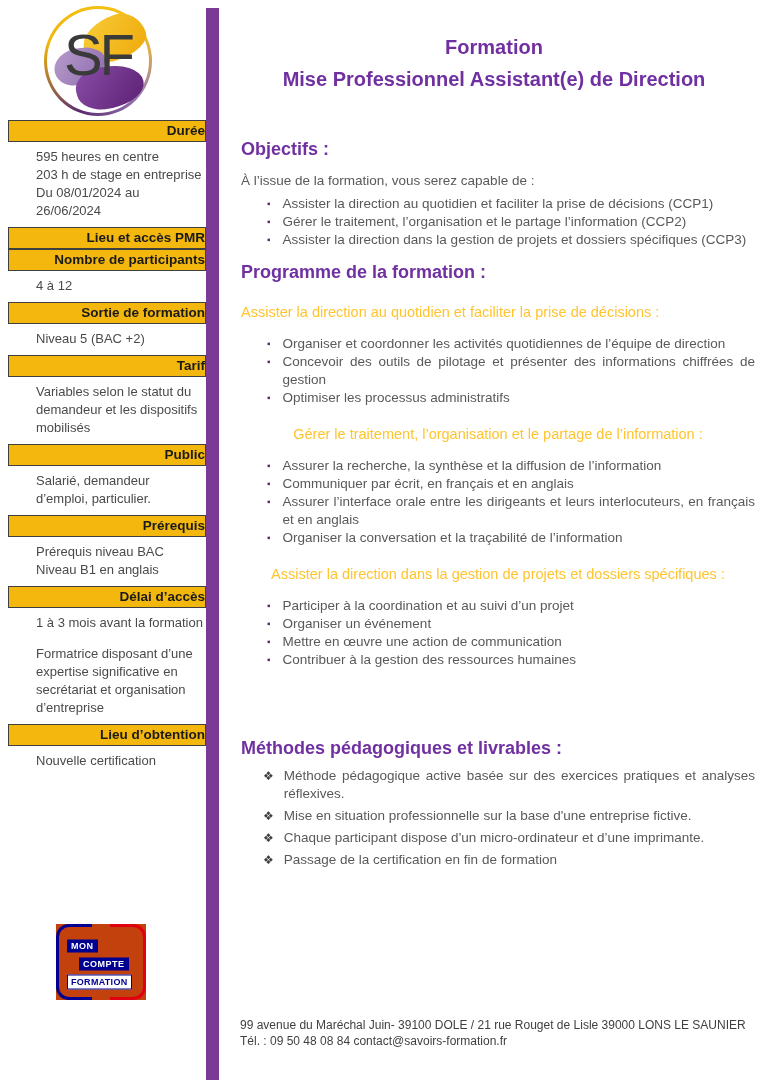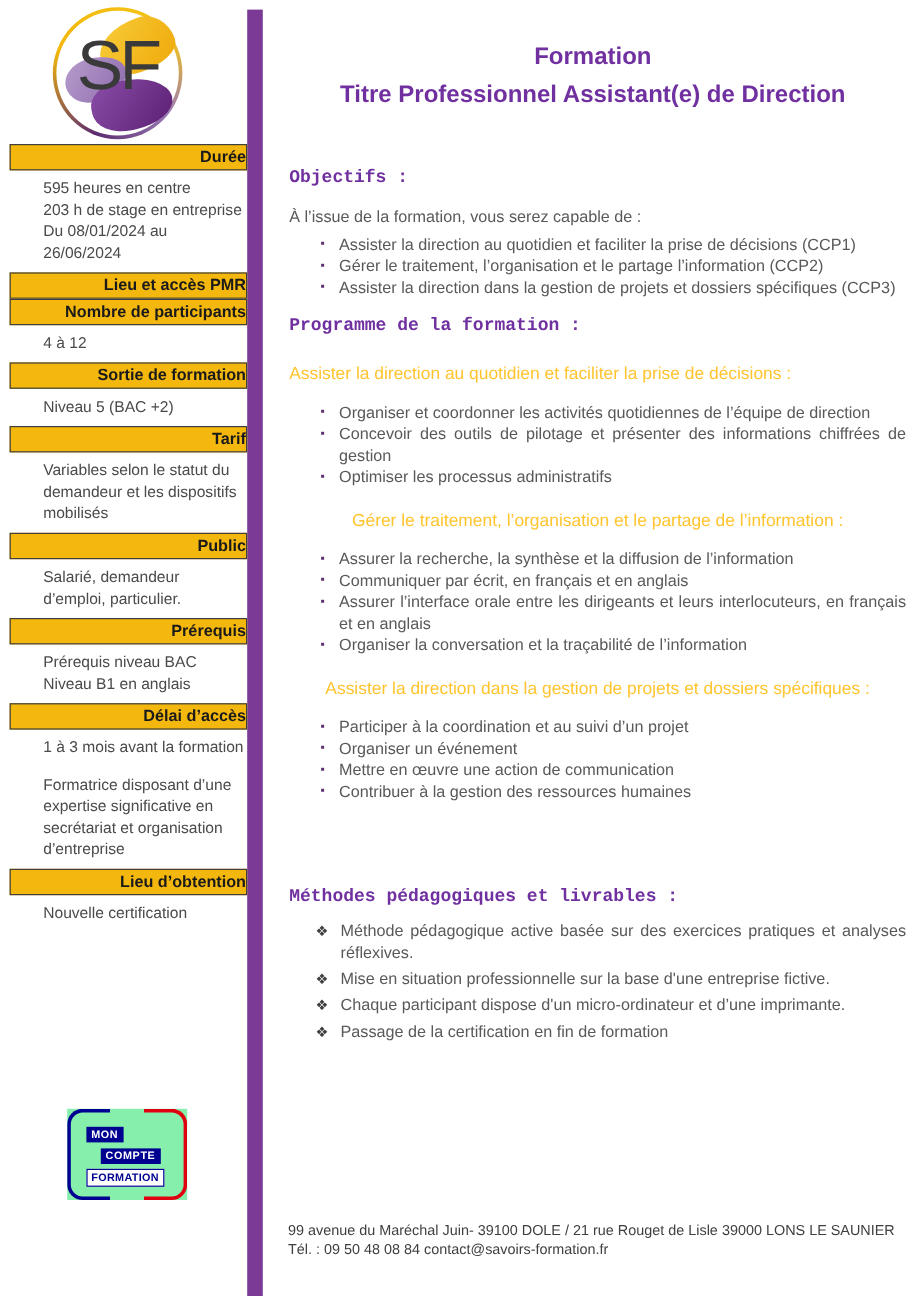--- a/index.html
+++ b/index.html
@@ -78,39 +78,39 @@
     font-size: 13px;
     color: #4a4a4a;
     line-height: 18px;
   }
 
   
   .main {
     position: absolute; left: 241px; top: 140px; width: 514px;
     font-size: 13.5px; line-height: 18px; color: #595959;
   }
-  h2.purple { color: #7030A0; font-size: 15px; font-weight: bold; font-family: Liberation Mono, monospace; }
+  h2.purple { color: #7030A0; font-size: 18px; font-weight: bold; }
   h3.orange { color: #FFC42E; font-size: 14.5px; font-weight: 400; }
   .intro { margin-top: 14px; }
   ul.blist { list-style: none; margin-top: 5px; }
   ul.blist li { display: flex; gap: 12px; padding-left: 26px; text-align: justify; }
   ul.blist .blt { color: #5B2C6F; font-size: 10px; line-height: 18px; flex: 0 0 auto; }
   ul.dlist { list-style: none; margin-top: 10px; }
   ul.dlist li { display: flex; gap: 10px; padding-left: 22px; text-align: justify; margin-bottom: 4px; }
   ul.dlist .blt { color: #3f3f3f; font-size: 12px; line-height: 18px; flex: 0 0 auto; }
 
   .mt-prog { margin-top: 14px; }
   .mt-h3a  { margin-top: 22px; margin-bottom: 14px; }
   .mt-h3b  { margin-top: 18px; margin-bottom: 14px; text-align: center; }
   .mt-meth { margin-top: 70px; }
 
   
   .mcf {
-    position: absolute; left: 56px; top: 924px; width: 100px; height: 76px;
-    background: #86efac;
+    position: absolute; left: 56px; top: 924px; width: 90px; height: 76px;
+    background: #c2410c;
   }
   .mcf-bracket { position: absolute; top: 0; bottom: 0; width: 36px; }
   .mcf-bracket.left  {
     left: 0;
     border: 3px solid #000091; border-right: none;
     border-radius: 13px 0 0 13px;
   }
   .mcf-bracket.right {
     right: 0;
     border: 3px solid #E1000F; border-left: none;
@@ -155,21 +155,21 @@
       <div class="sf-ring-inner"></div>
     </div>
     <div class="sf-blob yellow"></div>
     <div class="sf-blob lilac"></div>
     <div class="sf-blob darkpurple"></div>
     <div class="sf-letters">SF</div>
   </div>
 
   <div class="titles">
     <div class="title1">Formation</div>
-    <div class="title2">Titre Professionnel Assistant(e) de Direction</div>
+    <div class="title2">Mise Professionnel Assistant(e) de Direction</div>
   </div>
 
   <div class="sidebar">
 
     <div class="side-section">
       <div class="side-hdr">Durée</div>
       <div class="side-bdy">
         <div>595 heures en centre</div>
         <div>203 h de stage en entreprise</div>
         <div>Du 08/01/2024 au 26/06/2024</div>

